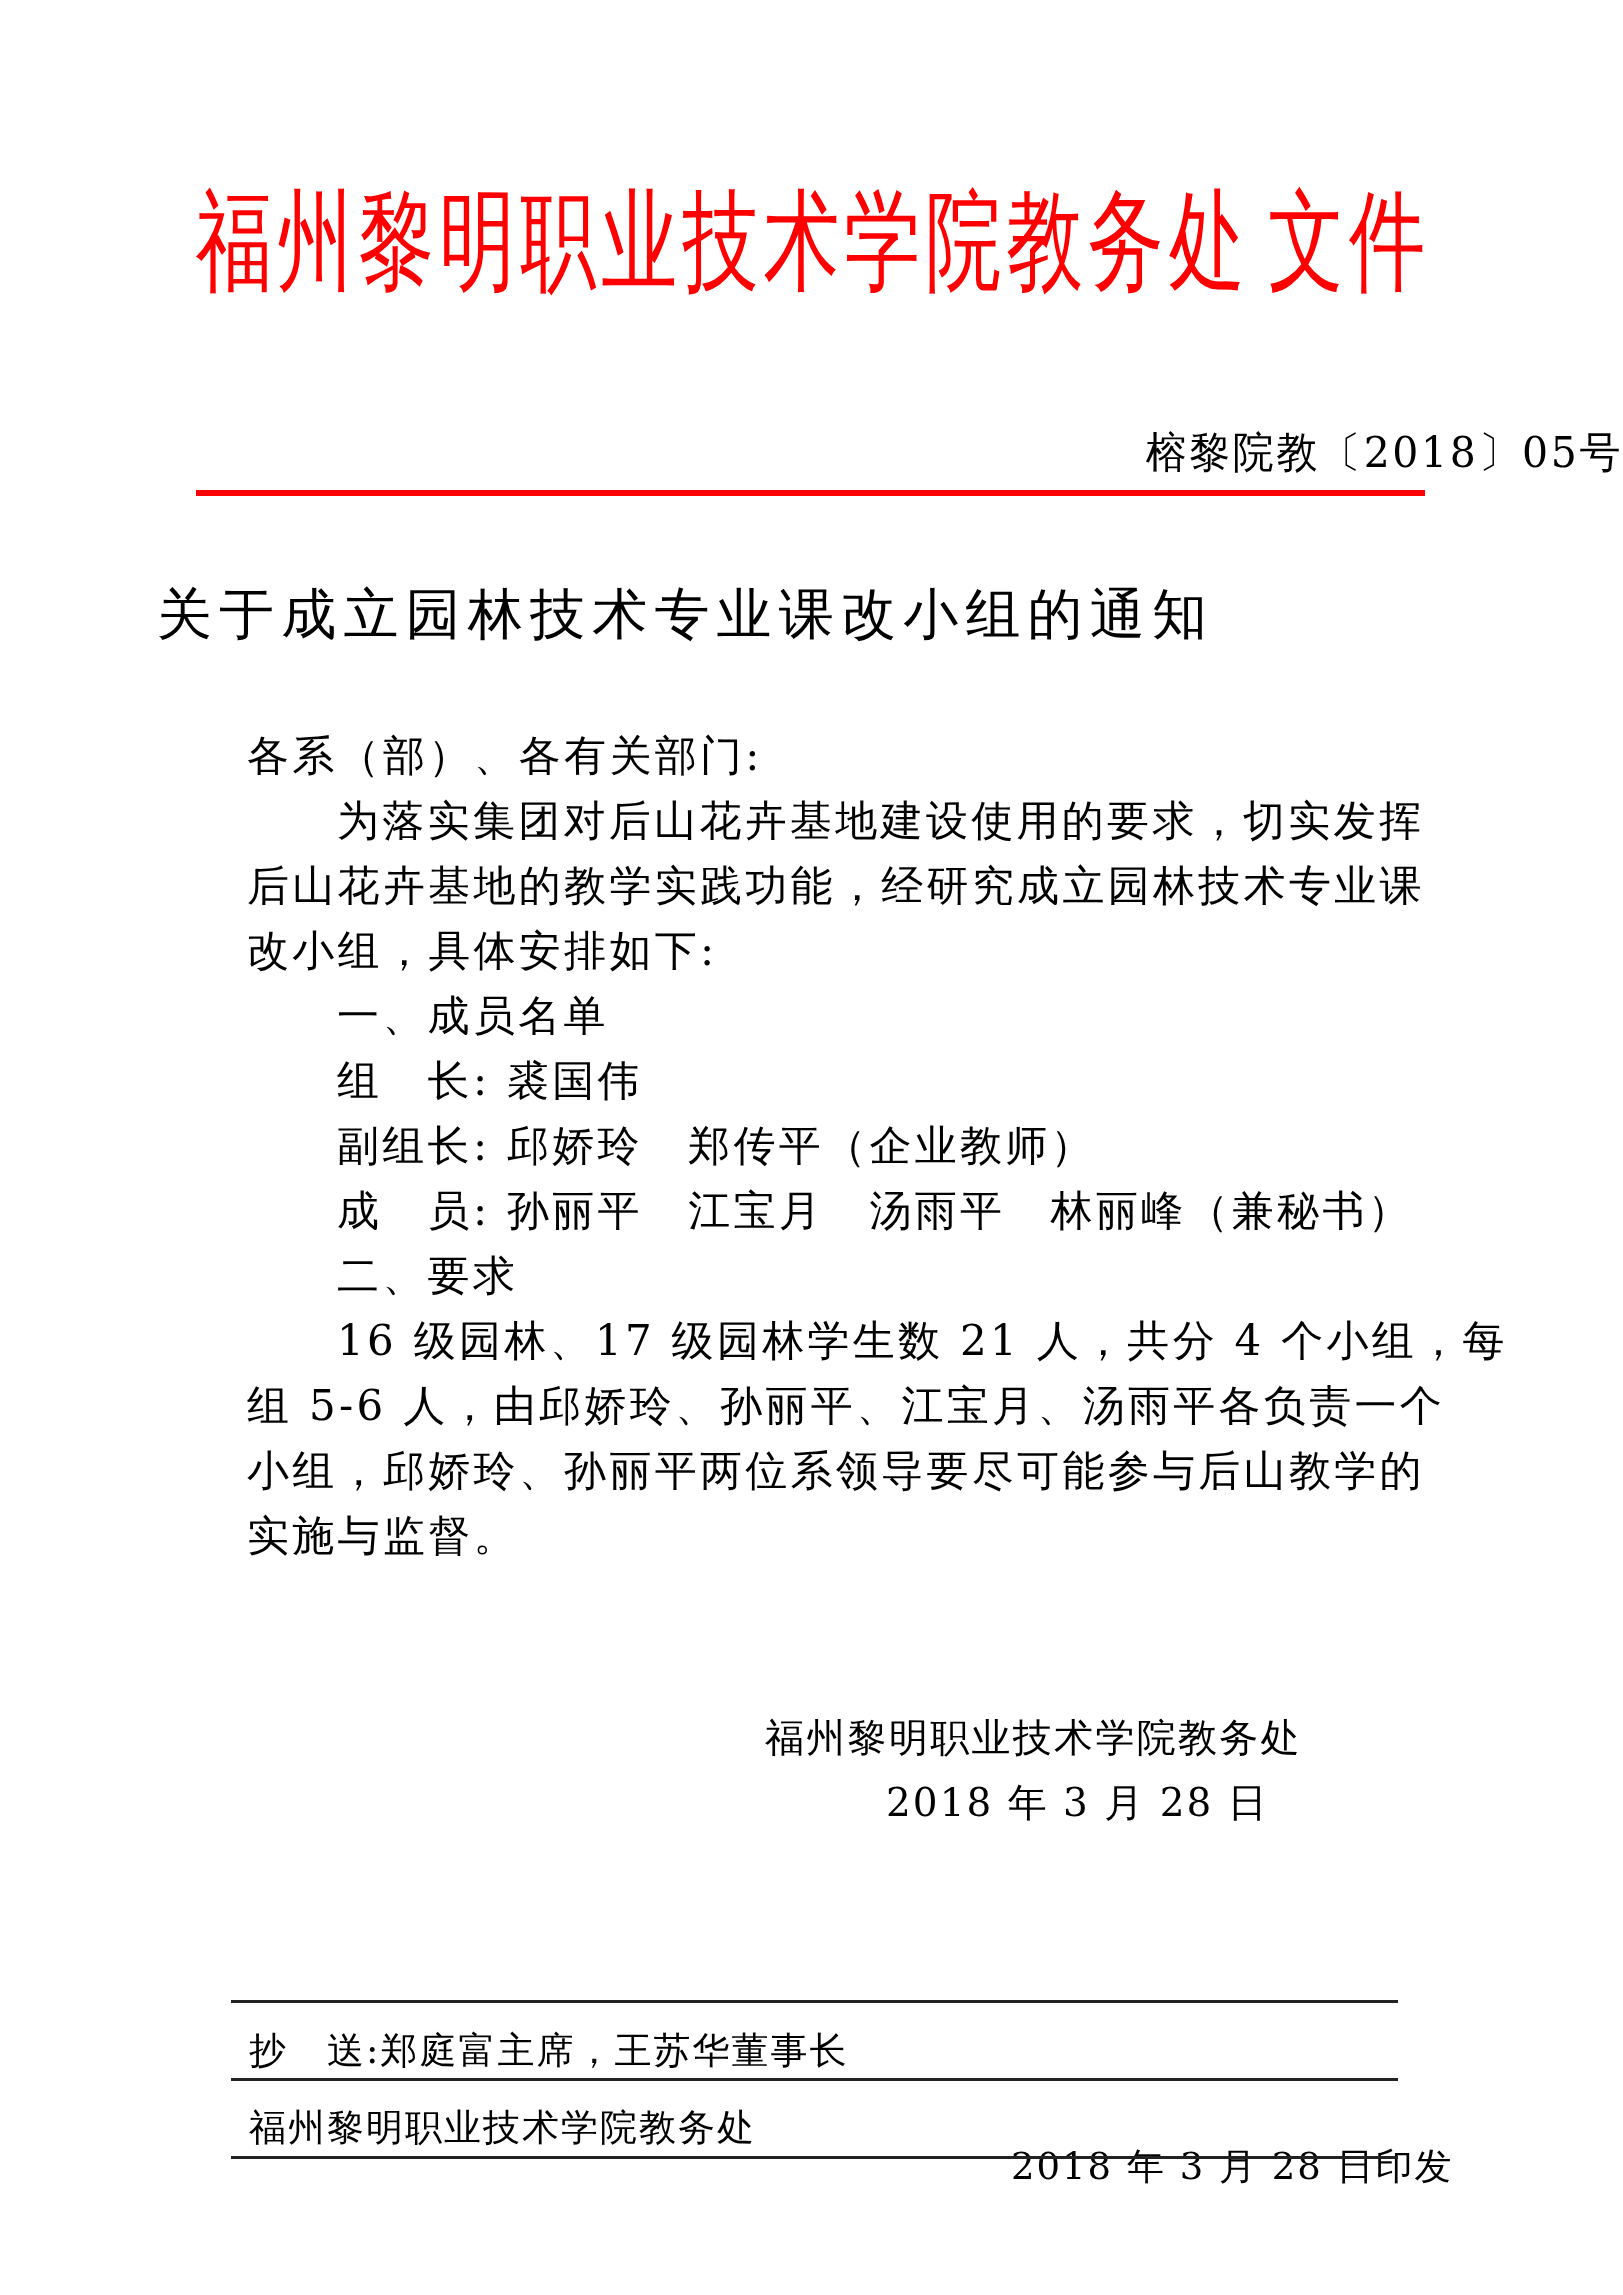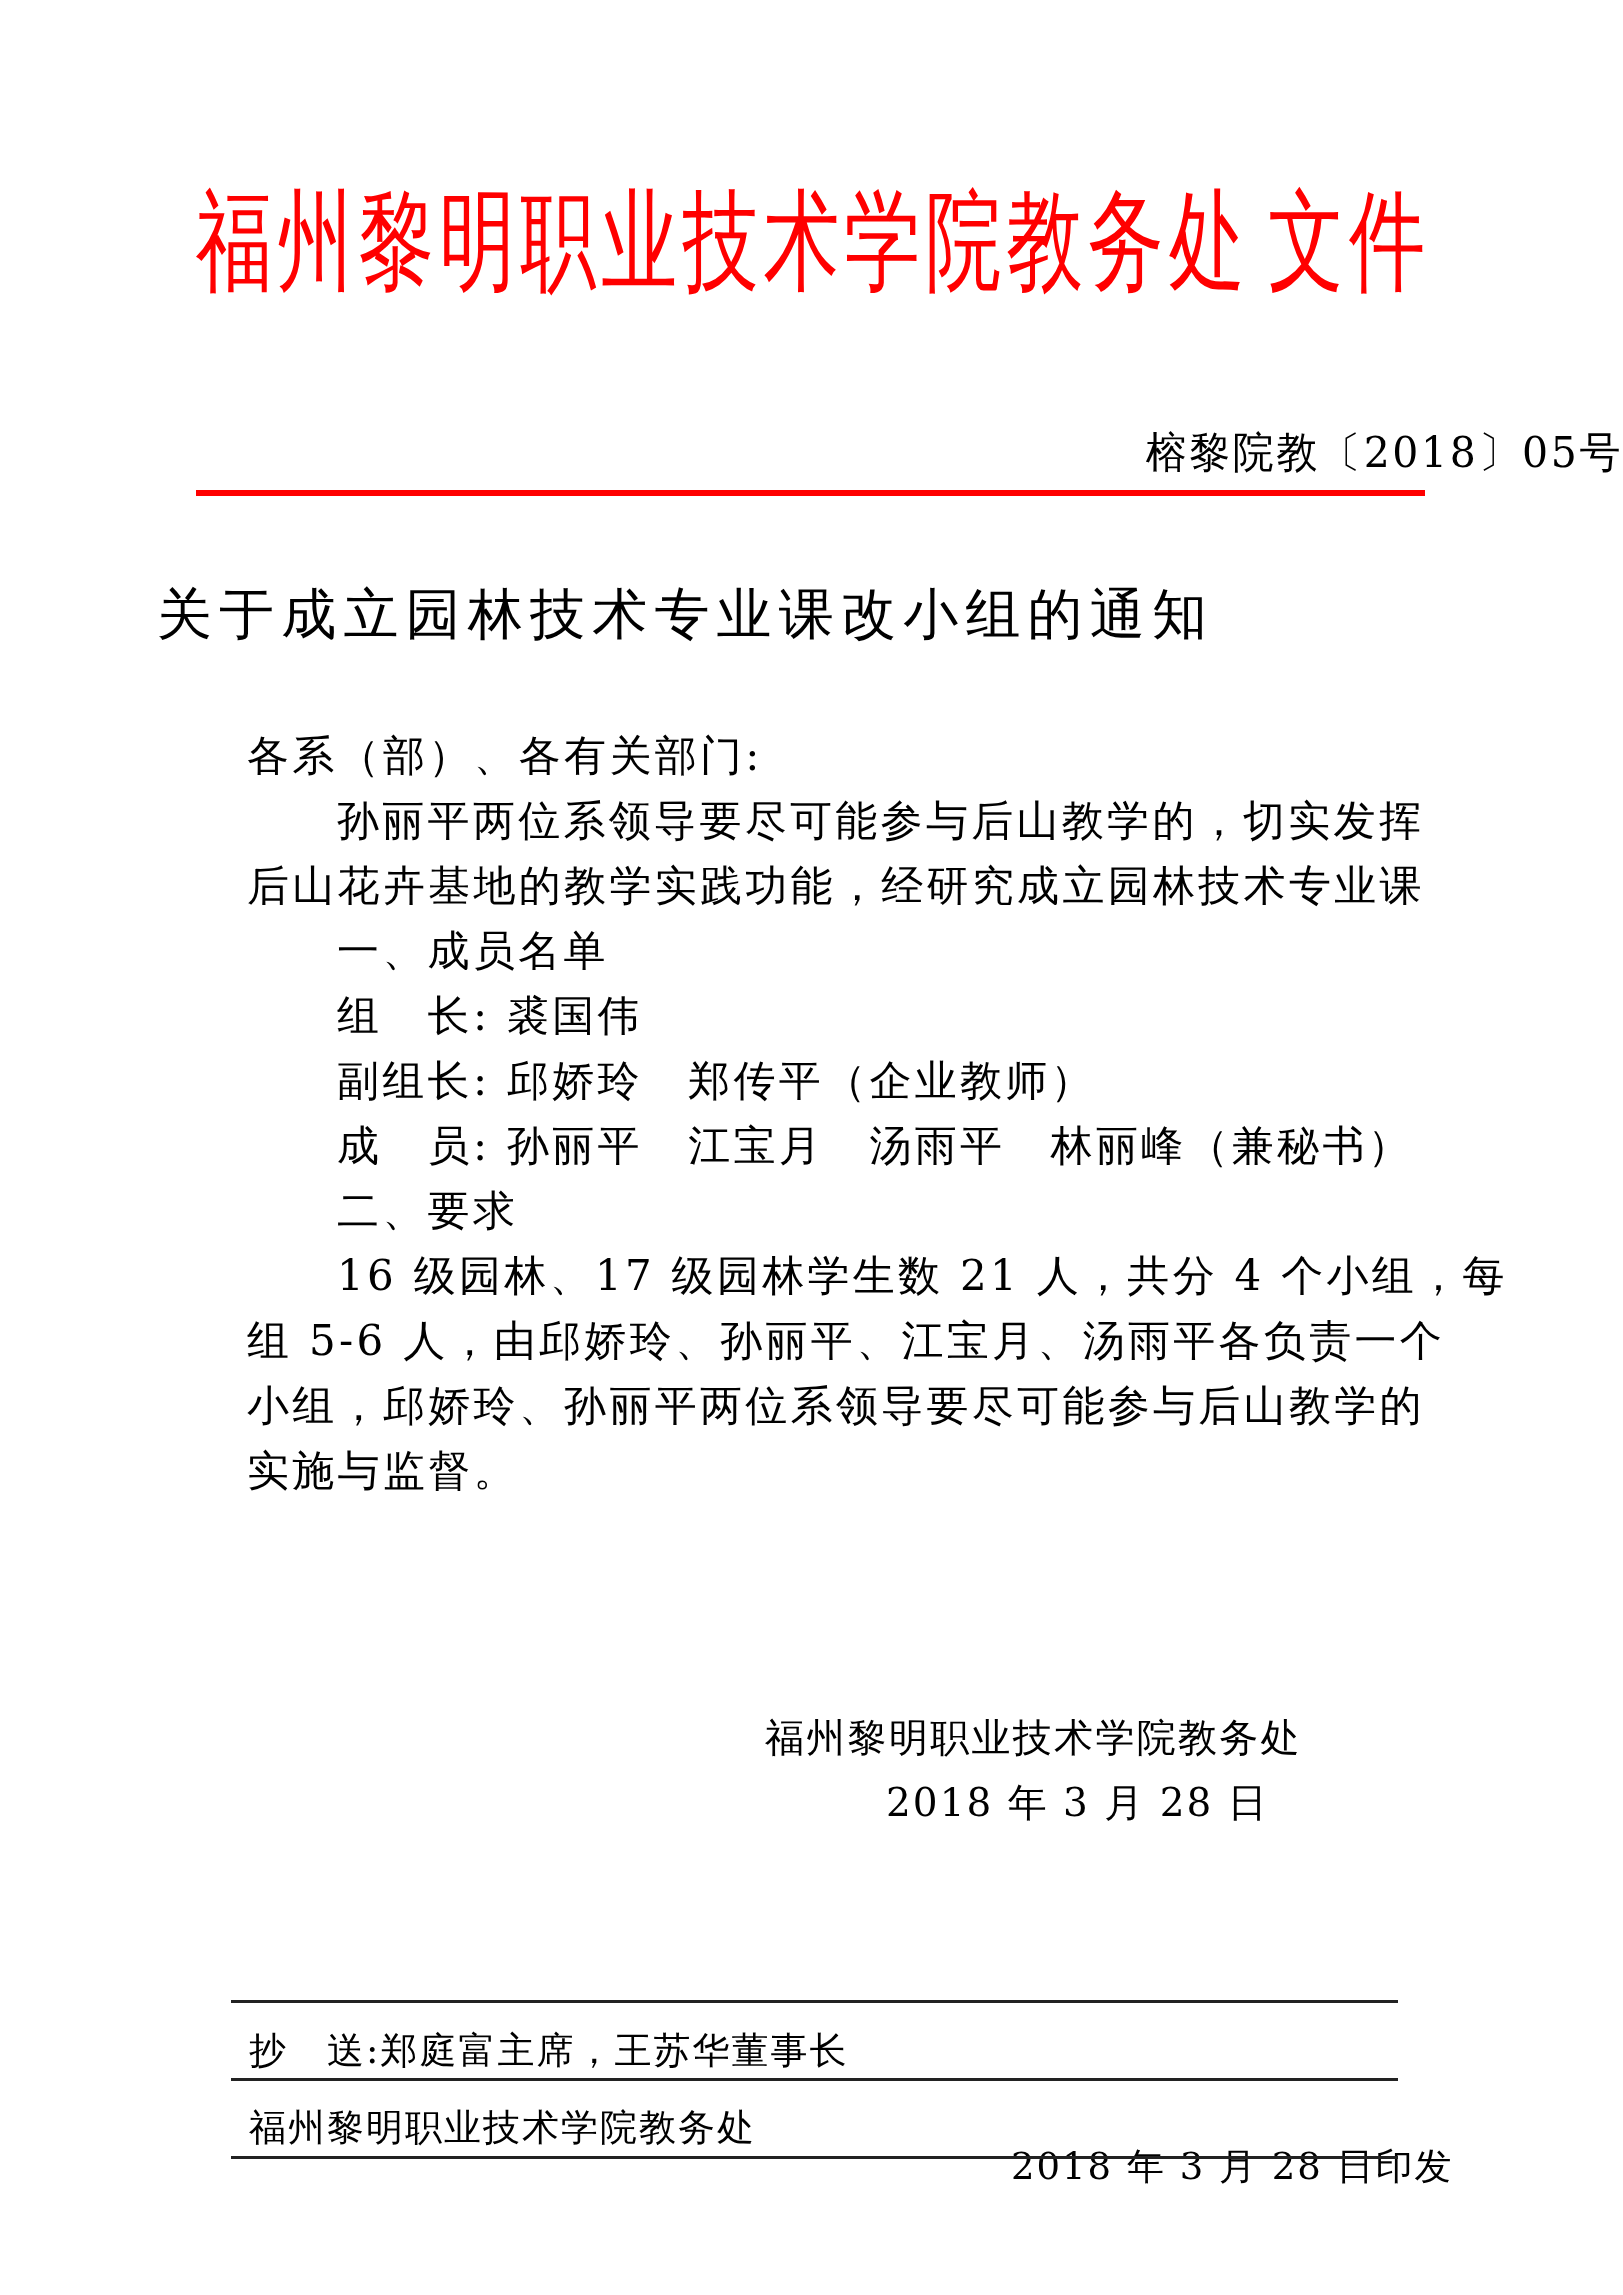--- a/index.html
+++ b/index.html
@@ -60,22 +60,23 @@
 <div class="abs doc-number">
   <span class="inner">榕黎院教〔2018〕05号</span>
 </div>
 
 <div class="abs red-rule"></div>
 
 <div class="abs subject">关于成立园林技术专业课改小组的通知</div>
 
 <div class="abs body">
   <div class="line">各系（部）、各有关部门:</div>
-  <div class="line indent">孙丽平两位系领导要尽可能参与后山教学的，切实发挥</div>
+  <div class="line indent">为落实集团对后山花卉基地建设使用的要求，切实发挥</div>
   <div class="line">后山花卉基地的教学实践功能，经研究成立园林技术专业课</div>
+  <div class="line">改小组，具体安排如下:</div>
   <div class="line indent">一、成员名单</div>
   <div class="line indent">组　长: 裘国伟</div>
   <div class="line indent">副组长: 邱娇玲　郑传平（企业教师）</div>
   <div class="line indent">成　员: 孙丽平　江宝月　汤雨平　林丽峰（兼秘书）</div>
   <div class="line indent">二、要求</div>
   <div class="line indent">16 级园林、17 级园林学生数 21 人，共分 4 个小组，每</div>
   <div class="line">组 5-6 人，由邱娇玲、孙丽平、江宝月、汤雨平各负责一个</div>
   <div class="line">小组，邱娇玲、孙丽平两位系领导要尽可能参与后山教学的</div>
   <div class="line">实施与监督。</div>
 </div>

